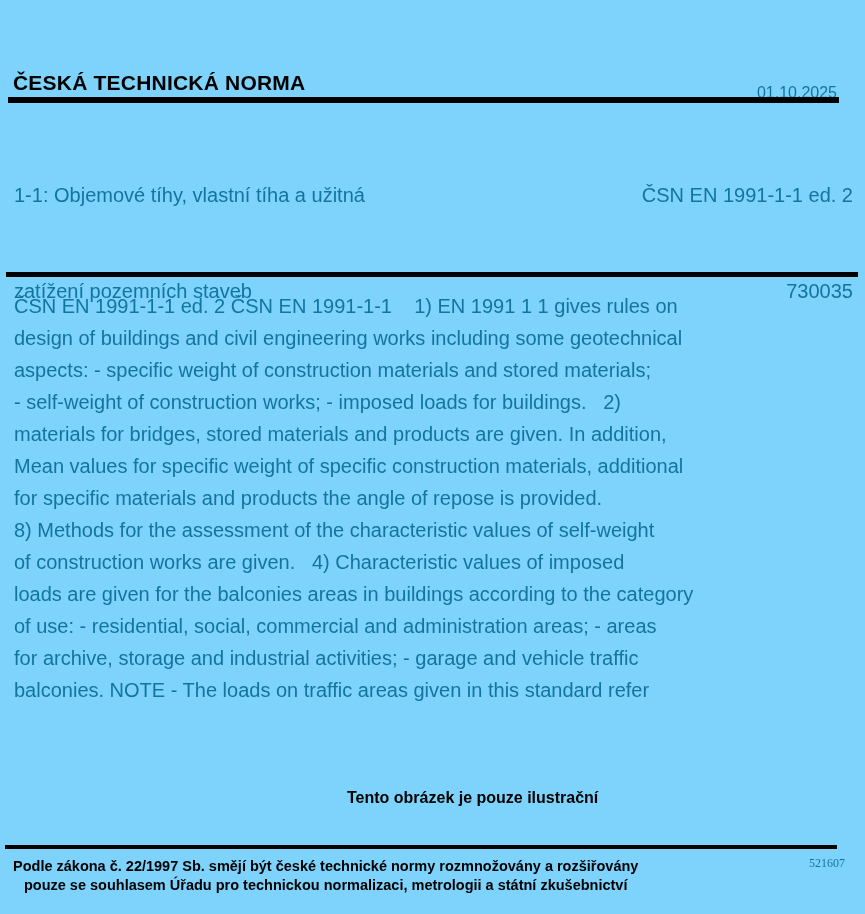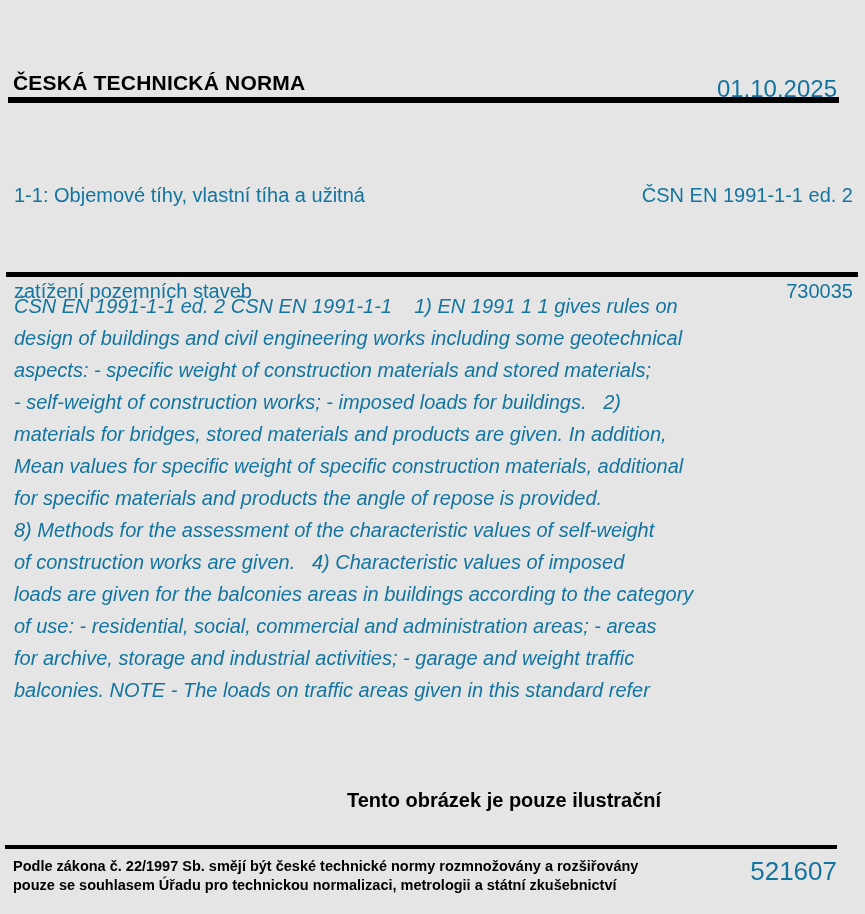--- a/index.html
+++ b/index.html
@@ -1,40 +1,40 @@
 <!DOCTYPE html>
 <html><head>
 <meta charset="utf-8">
 <style>
   html, body { margin: 0; padding: 0; background: #ffffff; }
   .page {
     position: relative;
     width: 865px;
     height: 914px;
-    background: #e5e5e5;
+    background: #7dd3fc;
     font-family: "Liberation Sans", sans-serif;
     color: #000000;
     overflow: hidden;
   }
   .rule { position: absolute; background: #000000; }
   .header-rule { top: 97px; left: 8px; width: 831px; height: 6px; }
   .mid-rule    { top: 272px; left: 6px; width: 852px; height: 5px; }
   .footer-rule { top: 845px; left: 5px; width: 832px; height: 4px; }
 
   .norm-heading {
     position: absolute;
     left: 13px; top: 71px;
     font-size: 21px; font-weight: bold;
     letter-spacing: 0.2px;
     white-space: nowrap;
   }
   .issue-date {
     position: absolute;
-    right: 28px; top: 75px;
-    font-size: 24px;
+    right: 28px; top: 84px;
+    font-size: 16px;
     white-space: nowrap;
   }
   .standard-title {
     position: absolute;
     left: 14px; top: 115px;
     font-size: 20px; line-height: 32px;
     white-space: pre;
   }
   .standard-ref {
     position: absolute;
@@ -46,35 +46,36 @@
   .abstract {
     position: absolute;
     left: 14px; top: 290px;
     width: 840px;
     font-size: 20px; line-height: 32px;
   }
   .abstract .line { white-space: pre; }
   .caption {
     position: absolute;
     left: 347px; top: 789px;
-    font-size: 20px; font-weight: bold;
+    font-size: 16px; font-weight: bold;
     white-space: nowrap;
   }
   .legal {
     position: absolute;
     left: 13px; top: 857px;
     font-size: 14.5px; font-weight: bold;
     line-height: 18.5px;
   }
-  .legal .line { white-space: pre; }
+  .legal .line { white-space: pre; text-align: center; }
   .doc-code {
     position: absolute;
-    right: 28px; top: 856px;
-    font-size: 26px;
+    right: 20px; top: 856px;
+    font-size: 12px;
     white-space: nowrap;
+    font-family: Liberation Serif, serif;
   }
 </style>
 </head>
 <body>
 
 <div class="page">
 
   <div class="norm-heading">ČESKÁ TECHNICKÁ NORMA</div>
   <div class="issue-date accent" style="color: rgb(19, 117, 159);">01.10.2025</div>
   <div class="rule header-rule"></div>
@@ -84,33 +85,33 @@
     <div class="line">zatížení pozemních staveb</div>
   </div>
 
   <div class="standard-ref accent" style="color: rgb(19, 117, 159);">
     <div class="line">ČSN EN 1991-1-1 ed. 2</div>
     <div class="line">730035</div>
   </div>
 
   <div class="rule mid-rule"></div>
 
-  <div class="abstract accent" style="color: rgb(19, 117, 159); font-style: italic;">
+  <div class="abstract accent" style="color: rgb(19, 117, 159);">
     <div class="line">ČSN EN 1991-1-1 ed. 2 ČSN EN 1991-1-1    1) EN 1991 1 1 gives rules on</div>
     <div class="line">design of buildings and civil engineering works including some geotechnical</div>
     <div class="line">aspects: - specific weight of construction materials and stored materials;</div>
     <div class="line">- self-weight of construction works; - imposed loads for buildings.   2)</div>
     <div class="line">materials for bridges, stored materials and products are given. In addition,</div>
     <div class="line">Mean values for specific weight of specific construction materials, additional</div>
     <div class="line">for specific materials and products the angle of repose is provided.</div>
     <div class="line">8) Methods for the assessment of the characteristic values of self-weight</div>
     <div class="line">of construction works are given.   4) Characteristic values of imposed</div>
     <div class="line">loads are given for the balconies areas in buildings according to the category</div>
     <div class="line">of use: - residential, social, commercial and administration areas; - areas</div>
-    <div class="line">for archive, storage and industrial activities; - garage and weight traffic</div>
+    <div class="line">for archive, storage and industrial activities; - garage and vehicle traffic</div>
     <div class="line">balconies. NOTE - The loads on traffic areas given in this standard refer</div>
   </div>
 
   <div class="caption">Tento obrázek je pouze ilustrační</div>
 
   <div class="rule footer-rule"></div>
 
   <div class="legal">
     <div class="line">Podle zákona č. 22/1997 Sb. smějí být české technické normy rozmnožovány a rozšiřovány</div>
     <div class="line">pouze se souhlasem Úřadu pro technickou normalizaci, metrologii a státní zkušebnictví</div>

